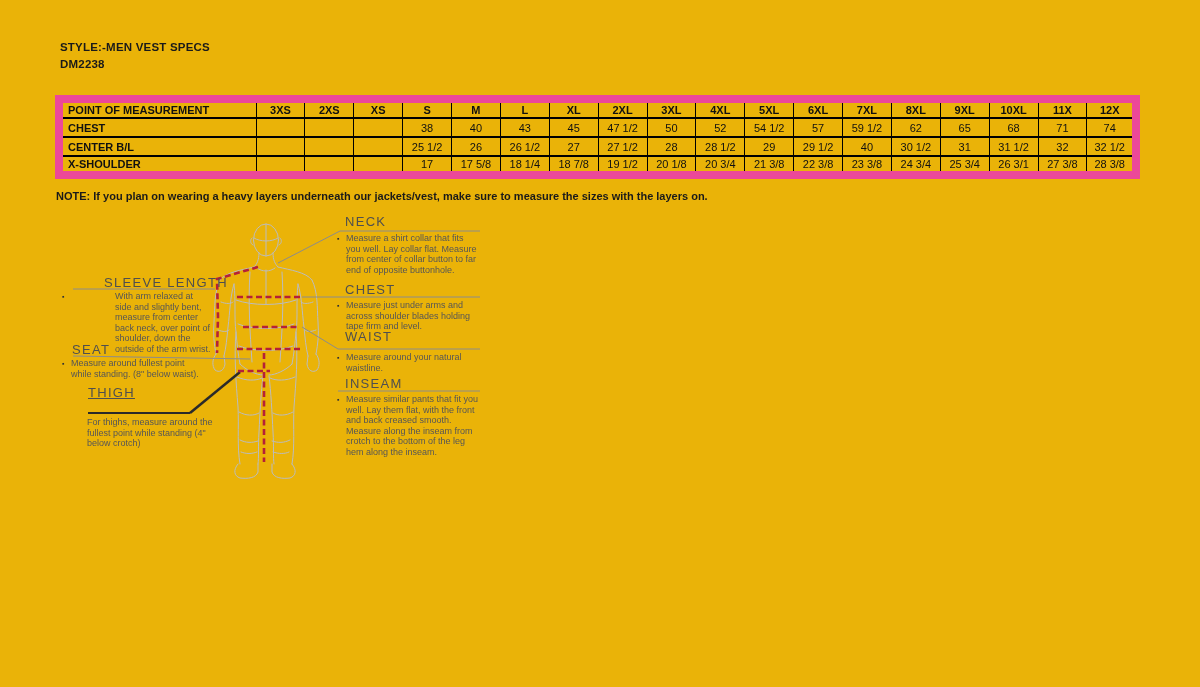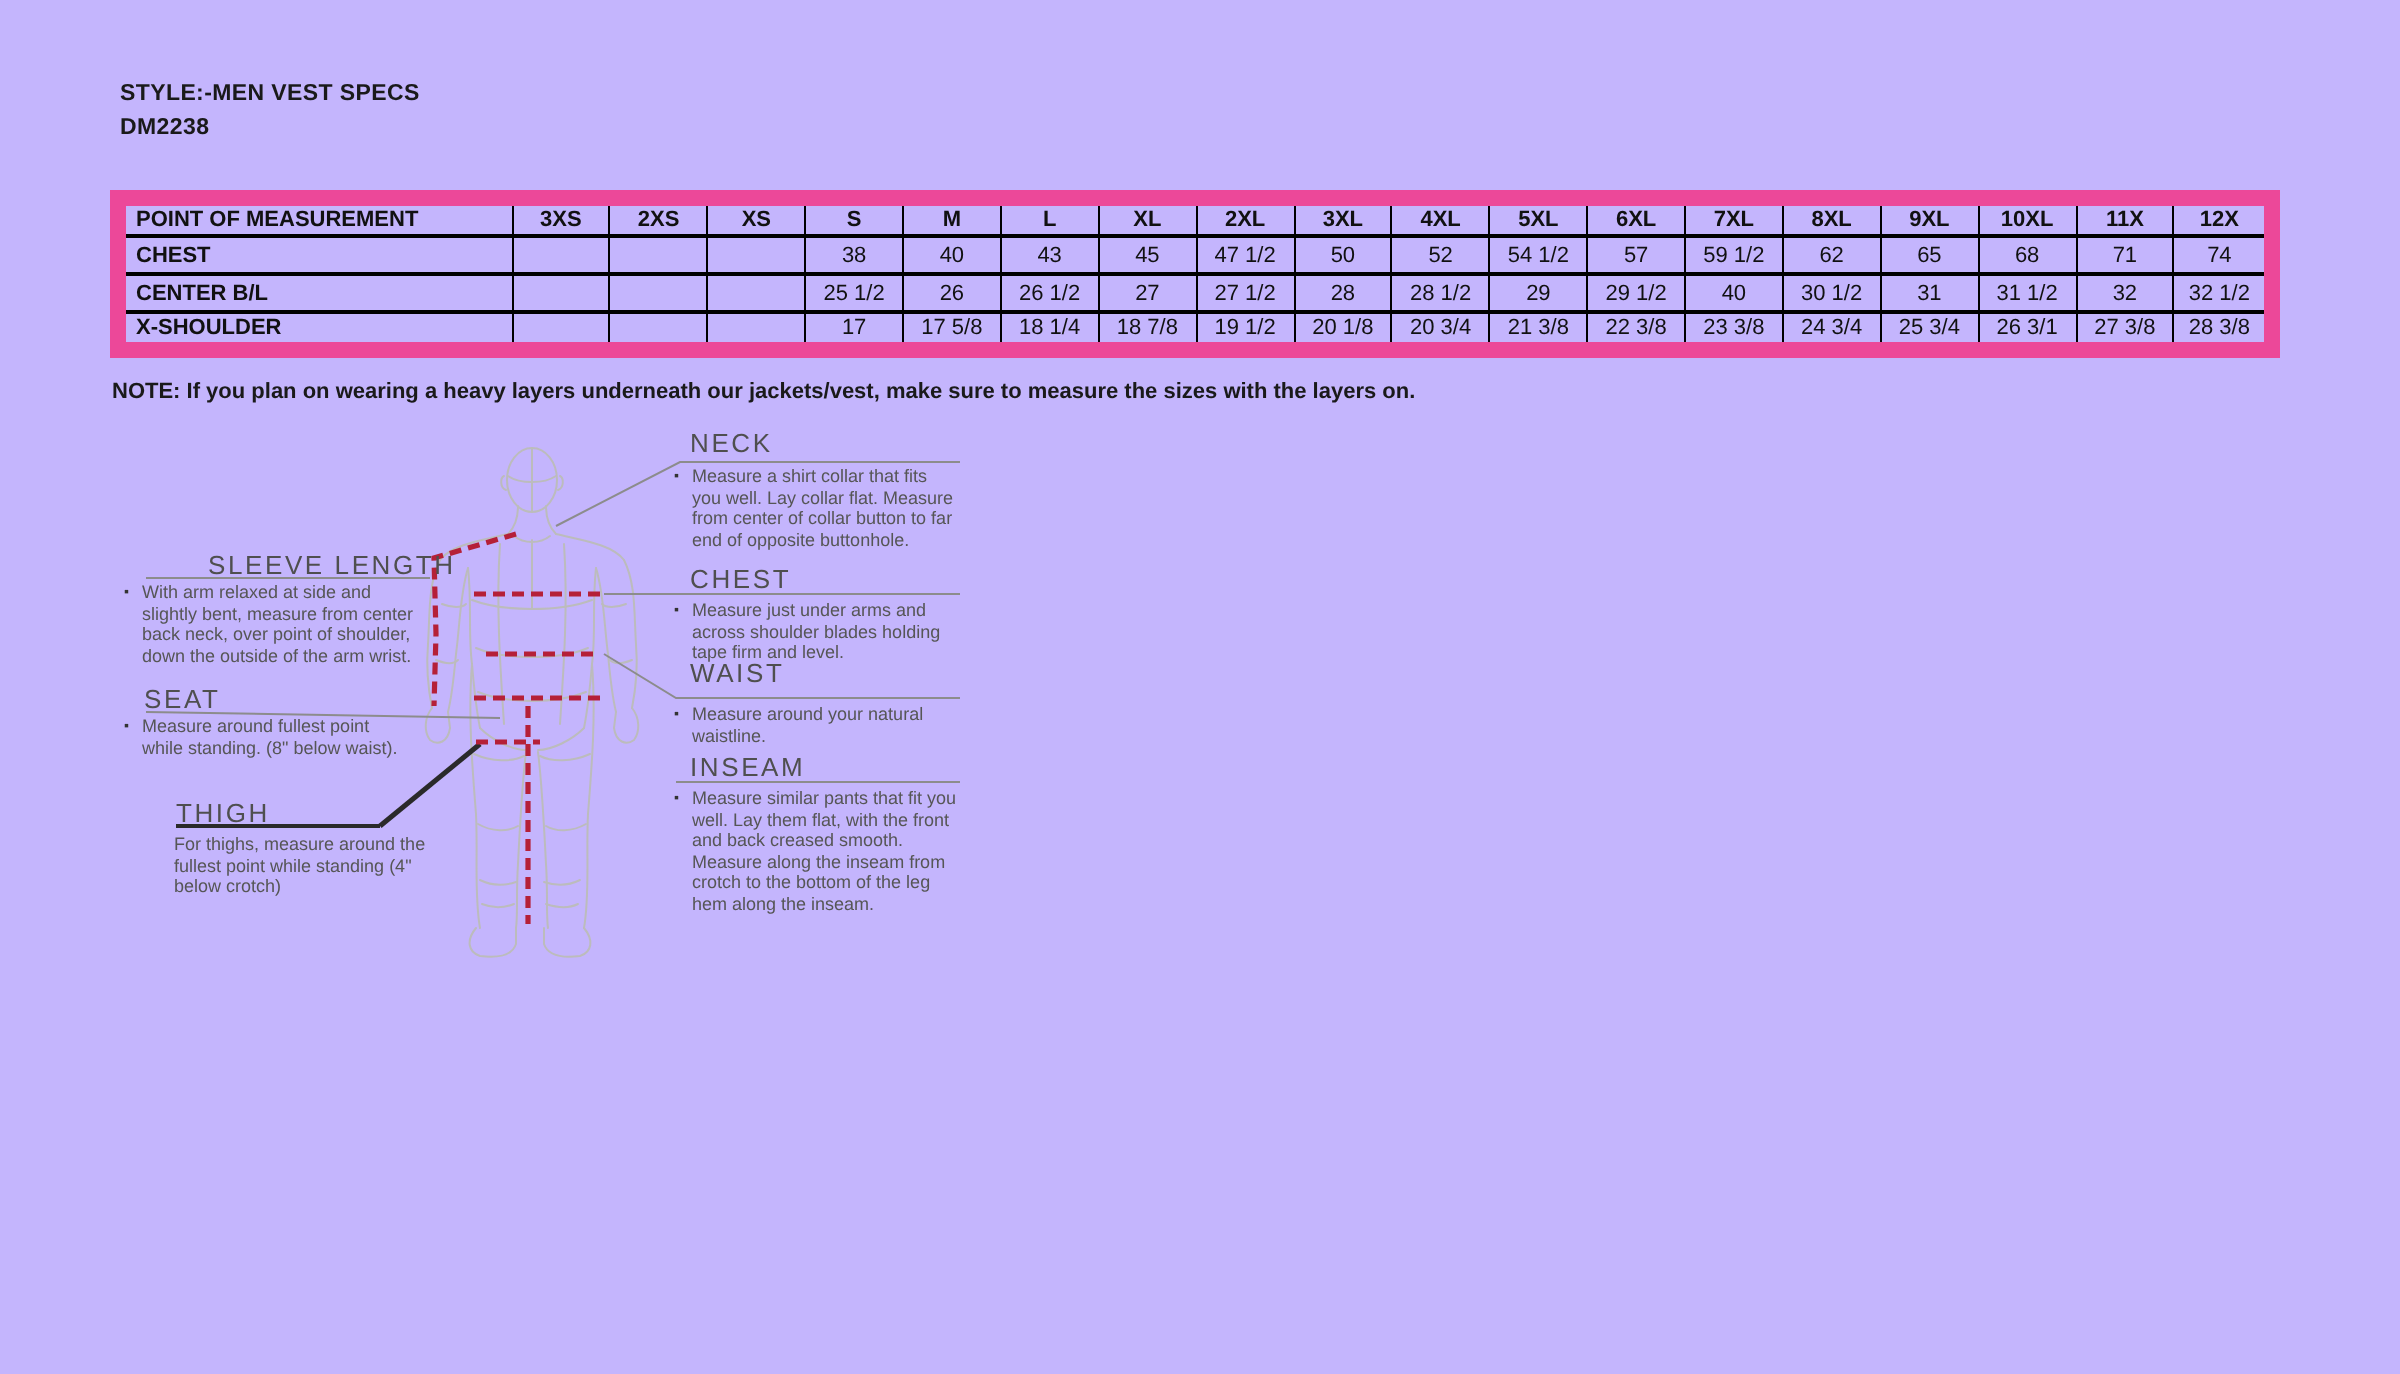--- a/index.html
+++ b/index.html
@@ -1,18 +1,18 @@
 <!DOCTYPE html>
 <html><head>
 <meta charset="utf-8">
 <style>
   * { margin:0; padding:0; box-sizing:border-box; }
   html,body { background:#ffffff; }
   .page {
-    position:relative; width:1200px; height:687px; background:#c4b5fd;
+    position:relative; width:1200px; height:687px; background:#eab308;
     font-family:"Liberation Sans", sans-serif; color:#1a1a1a; overflow:hidden;
   }
   
   .title-block { position:absolute; left:60px; top:39px; }
   .title-line { font-size:11.5px; font-weight:bold; letter-spacing:.2px; color:#1a1a1a; line-height:17px; }
   
   .size-table-wrap { position:absolute; left:55px; top:95px; width:1085px; }
   table.size-table { width:100%; border-collapse:collapse; table-layout:fixed; border:8px solid #ec4899; }
   table.size-table col.first { width:197px; }
   table.size-table th, table.size-table td {
@@ -213,32 +213,32 @@
         <path d="M198,55 L157,67 L158,105 L157,141"></path>
         <path d="M177,85 L241,85"></path>
         <path d="M183,115 L239,115"></path>
         <path d="M177,137 L241,137"></path>
         <path d="M178,159 L210,159"></path>
         <path d="M204,141 L204,250"></path>
       </g>
     </svg>
 
     <div class="guide-heading" style="left:76px; top:63px;margin-left:28px;">SLEEVE LENGTH</div>
-    <div class="guide-body" style="left:62px; top:79px; width:150px;">
+    <div class="guide-body" style="left:62px; top:79px; width:150px;gap:44px;">
       <span class="bullet">▪</span>
       <span class="guide-text">With arm relaxed at side and slightly bent, measure from center back neck, over point of shoulder, down the outside of the arm wrist.</span>
     </div>
 
     <div class="guide-heading" style="left:72px; top:130px;">SEAT</div>
     <div class="guide-body" style="left:62px; top:146px; width:140px;">
       <span class="bullet">▪</span>
       <span class="guide-text">Measure around fullest point while standing. (8" below waist).</span>
     </div>
 
-    <div class="guide-heading" style="left:88px; top:187px;">THIGH</div>
+    <div class="guide-heading" style="left:88px; top:173px;text-decoration:underline;">THIGH</div>
     <div class="guide-body" style="left:87px; top:205px; width:138px;">
       <span class="guide-text">For thighs, measure around the fullest point while standing (4" below crotch)</span>
     </div>
 
     <div class="guide-heading" style="left:345px; top:2px;">NECK</div>
     <div class="guide-body" style="left:337px; top:21px; width:140px;">
       <span class="bullet">▪</span>
       <span class="guide-text">Measure a shirt collar that fits you well. Lay collar flat. Measure from center of collar button to far end of opposite buttonhole.</span>
     </div>
 

